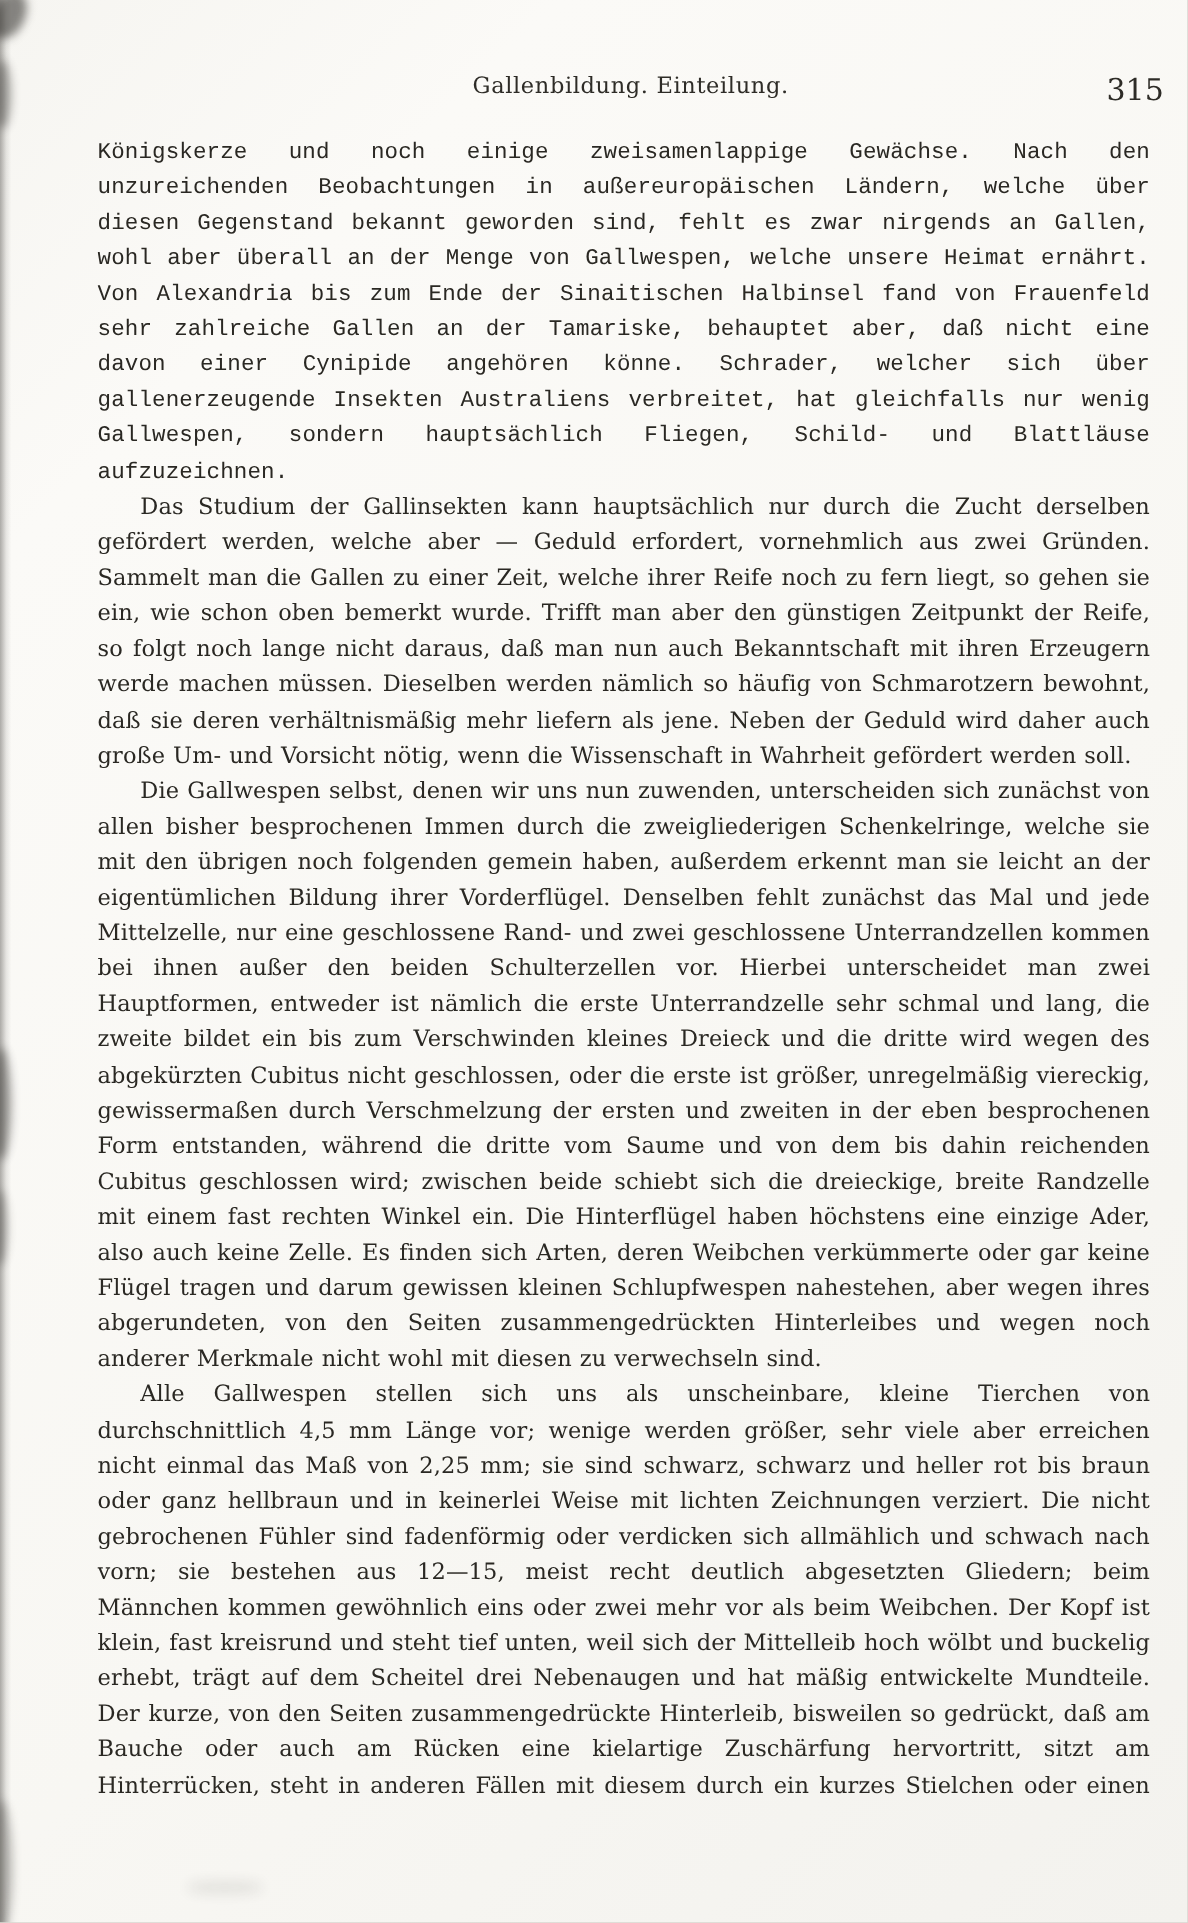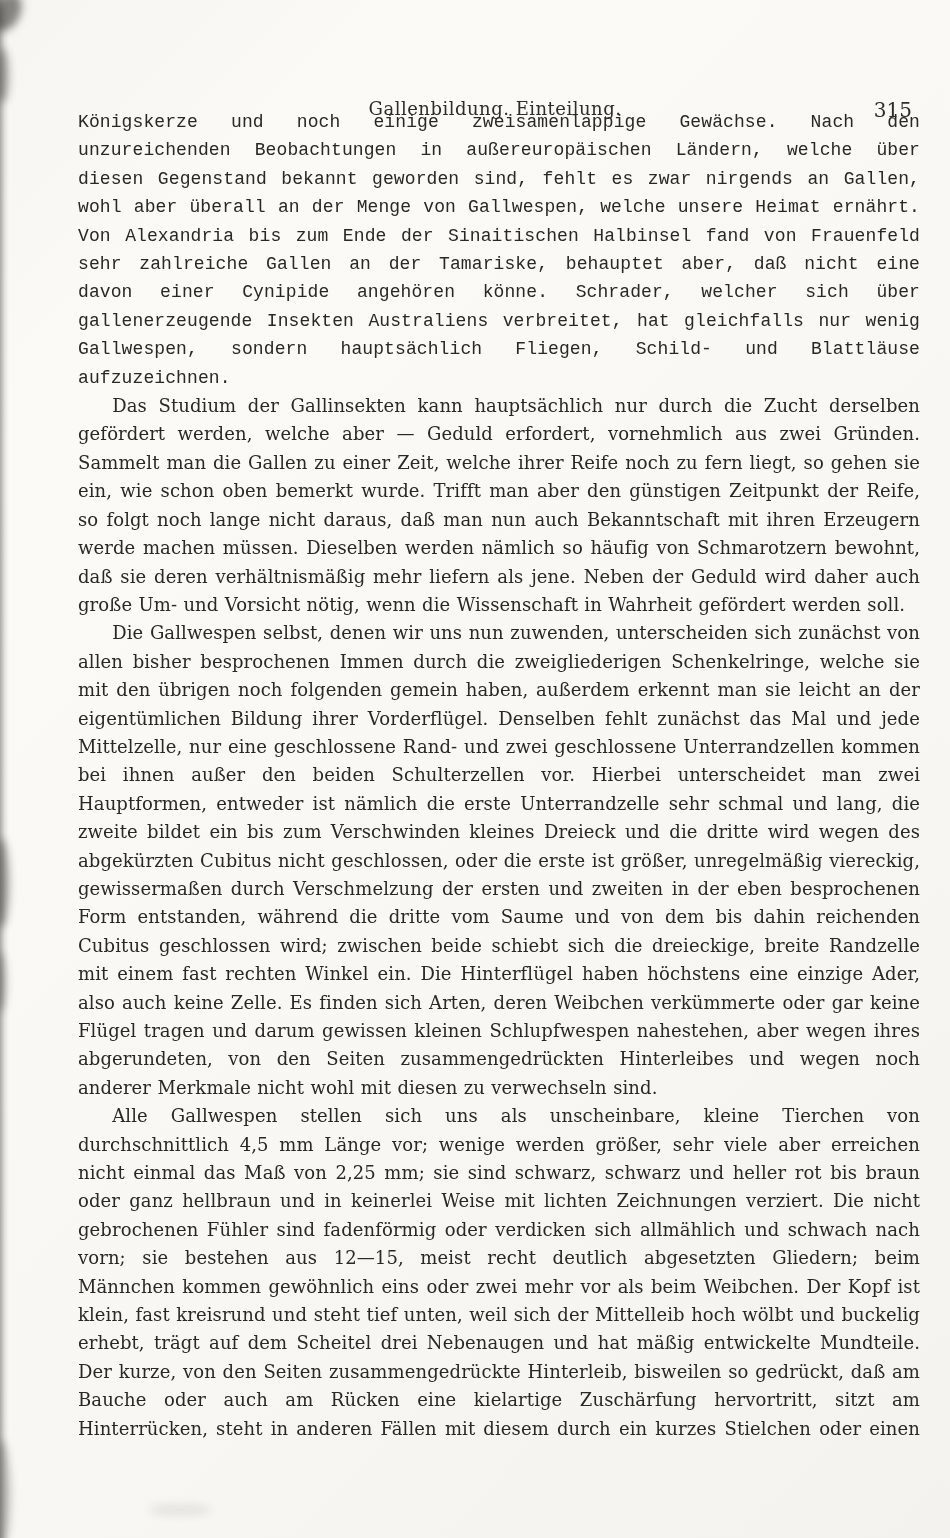--- a/index.html
+++ b/index.html
@@ -36,38 +36,37 @@
   .smudge.s1 { left: -6px; top: -8px;   width: 26px; height: 40px; transform: rotate(25deg); }
   .smudge.s2 { left: -5px; top: 48px;   width: 14px; height: 55px; opacity: .7; }
   .smudge.s3 { left: -7px; top: 838px;  width: 16px; height: 90px; opacity: .8; }
   .smudge.s4 { left: -6px; top: 952px;  width: 12px; height: 60px; opacity: .6; }
   .smudge.s5 { left: -8px; top: 1440px; width: 18px; height: 110px; opacity: .55; }
   .smudge.s6 { left: 150px; top: 1505px; width: 60px; height: 10px; opacity: .18; filter: blur(5px); border-radius: 40%; }
 
   .running-header {
     position: absolute;
     left: 78px;
-    right: 38px;
+    right: 19px;
     top: 58px;
     height: 30px;
-    margin-top: 40px;
   }
   .running-title {
     position: absolute;
     left: 0; right: 0;
     text-align: center;
     font-size: 18px;
     letter-spacing: 0.5px;
     color: #2e2c27;
   }
   .page-number {
     position: absolute;
     right: 0;
     top: 0;
-    font-size: 20px;
+    font-size: 24px;
     color: #2e2c27;
   }
 
   .body-text {
     position: absolute;
     left: 78px;
     right: 30px;
     top: 108px;
     bottom: 90px;
     overflow: hidden;

